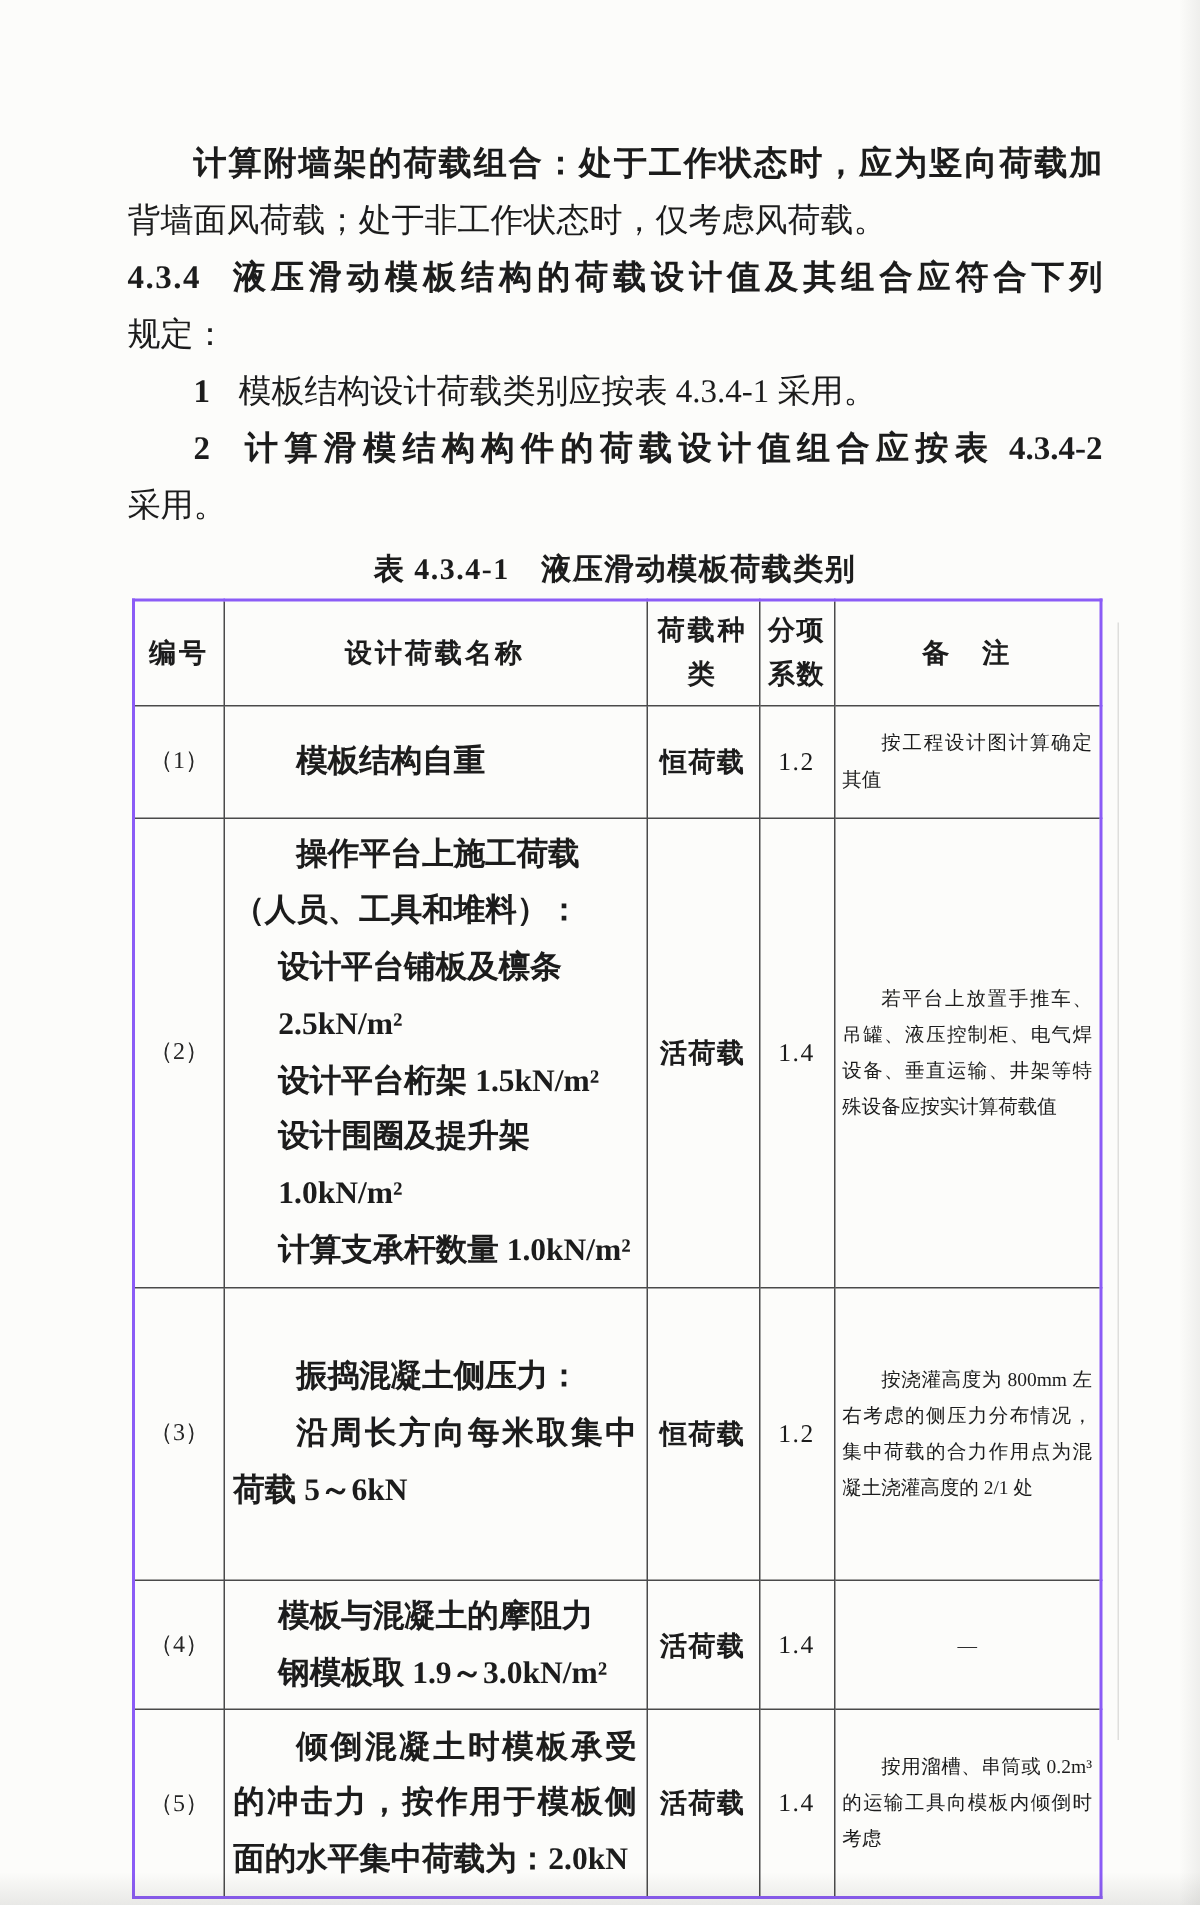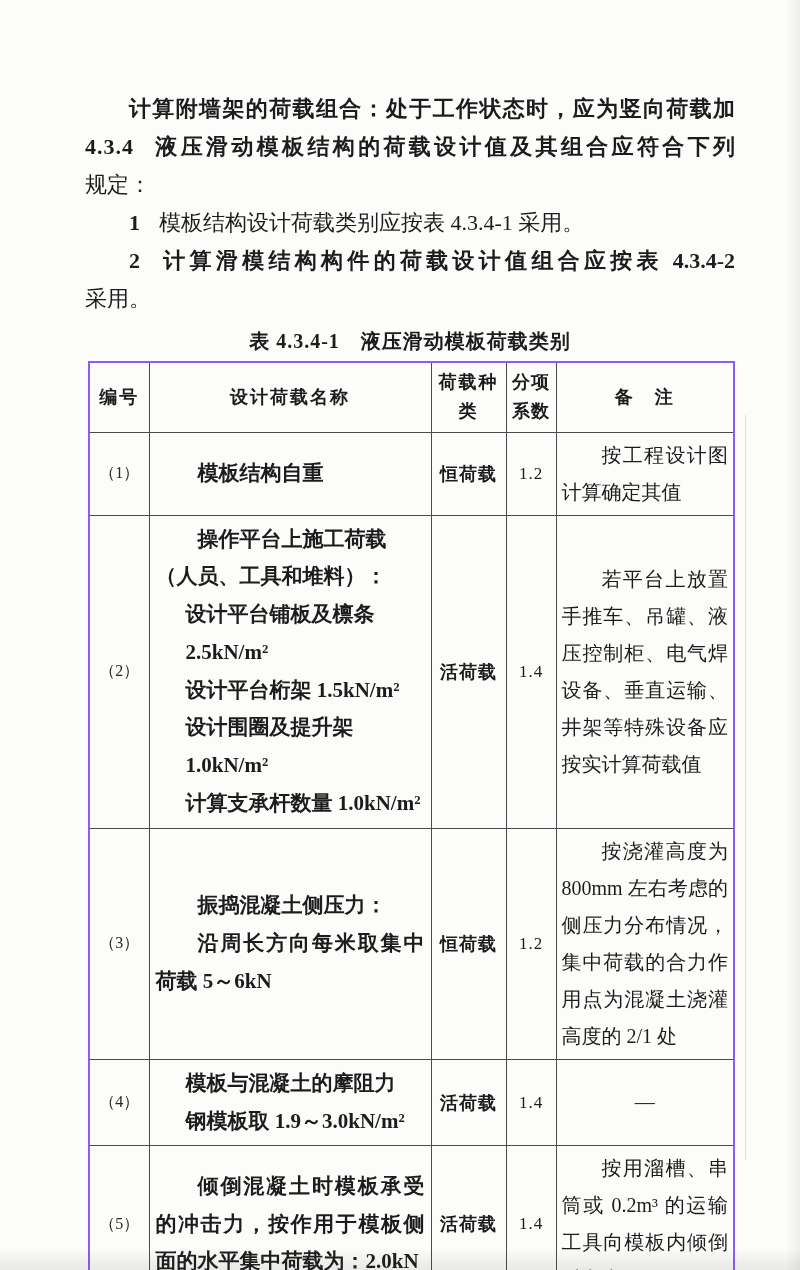--- a/index.html
+++ b/index.html
@@ -58,21 +58,21 @@
   .h-r1{height:75px;}
   .h-r2{height:210px;}
   .h-r3{height:195px;}
   .h-r4{height:85px;}
   .h-r5{height:125px;}
   .c-id{text-align:center;font-size:16px;color:#262626;}
   .c-kind{text-align:center;font-size:18px;letter-spacing:1px;font-weight:bold;}
   .c-factor{text-align:center;font-size:17px;letter-spacing:1px;}
   .c-name{font-size:21px;padding:5px 6px;line-height:1.8;font-weight:bold;}
   .c-name p{margin:0;}
-  .c-remark{font-size:20px;padding:4px 5px;line-height:1.85;}
+  .c-remark{font-size:13px;padding:4px 5px;line-height:1.85;}
   .c-remark p{margin:0;}
   .ind{text-indent:2em;}
   .sub{padding-left:30px;}
   .jj{text-align:justify;}
   .dash{text-align:center;text-indent:0;}
   
   .pageno{
     margin:26px 0 0 100px;
     font-style:italic;
     font-size:26px;
@@ -96,20 +96,21 @@
     background:linear-gradient(to left, rgba(60,60,55,0.07), rgba(0,0,0,0));
   }
 </style>
 </head>
 <body>
 
 <div class="page">
 
   <div class="body-text">
     <div class="bl indent jfull"><span>计算附墙架的荷载组合：处于工作状态时，应为竖向荷载加</span></div>
+    <div class="bl"><span>背墙面风荷载；处于非工作状态时，仅考虑风荷载。</span></div>
     <div class="bl jfull"><b class="lbl">4.3.4</b><span>液压滑动模板结构的荷载设计值及其组合应符合下列</span></div>
     <div class="bl"><span>规定：</span></div>
     <div class="bl indent"><b class="lbl">1</b><span>模板结构设计荷载类别应按表 4.3.4-1 采用。</span></div>
     <div class="bl indent jfull"><b class="lbl">2</b><span>计算滑模结构构件的荷载设计值组合应按表 4.3.4-2</span></div>
     <div class="bl"><span>采用。</span></div>
   </div>
 
   <div class="tbl-title">表 4.3.4-1　液压滑动模板荷载类别</div>
 
   <table class="doc-table">

